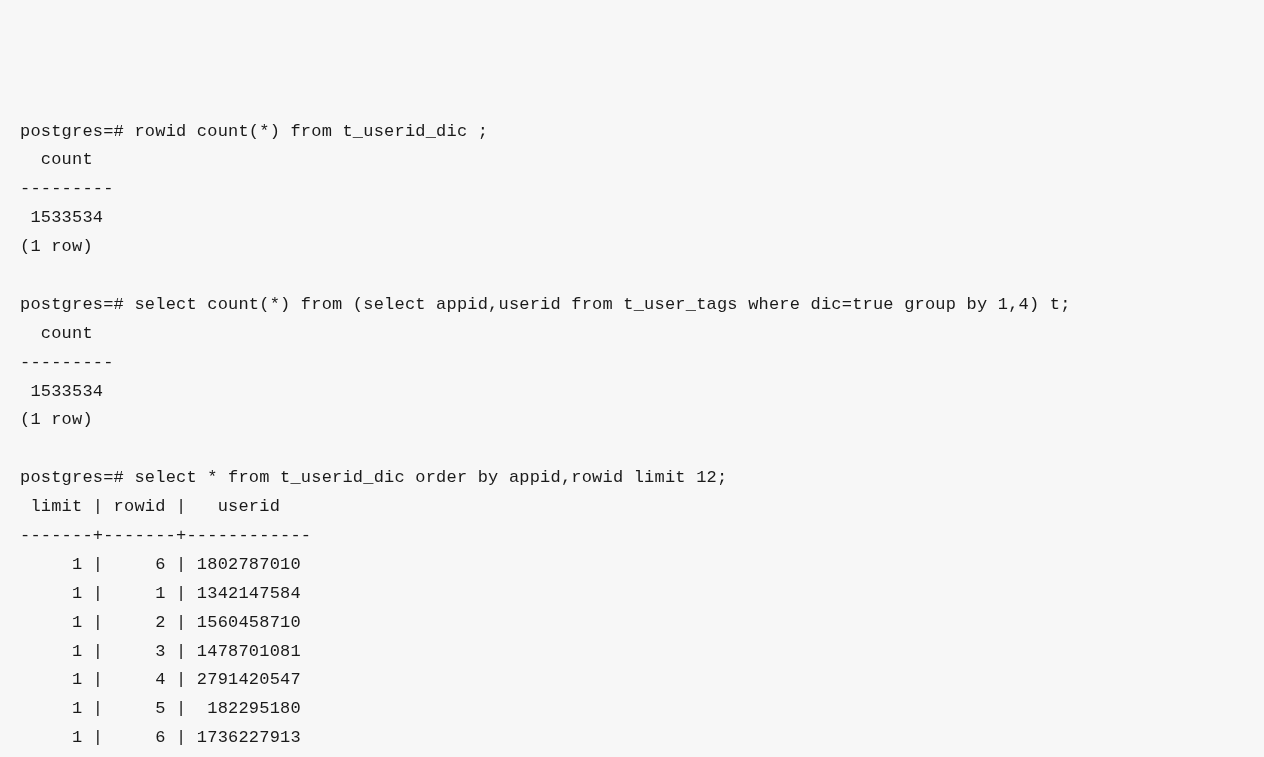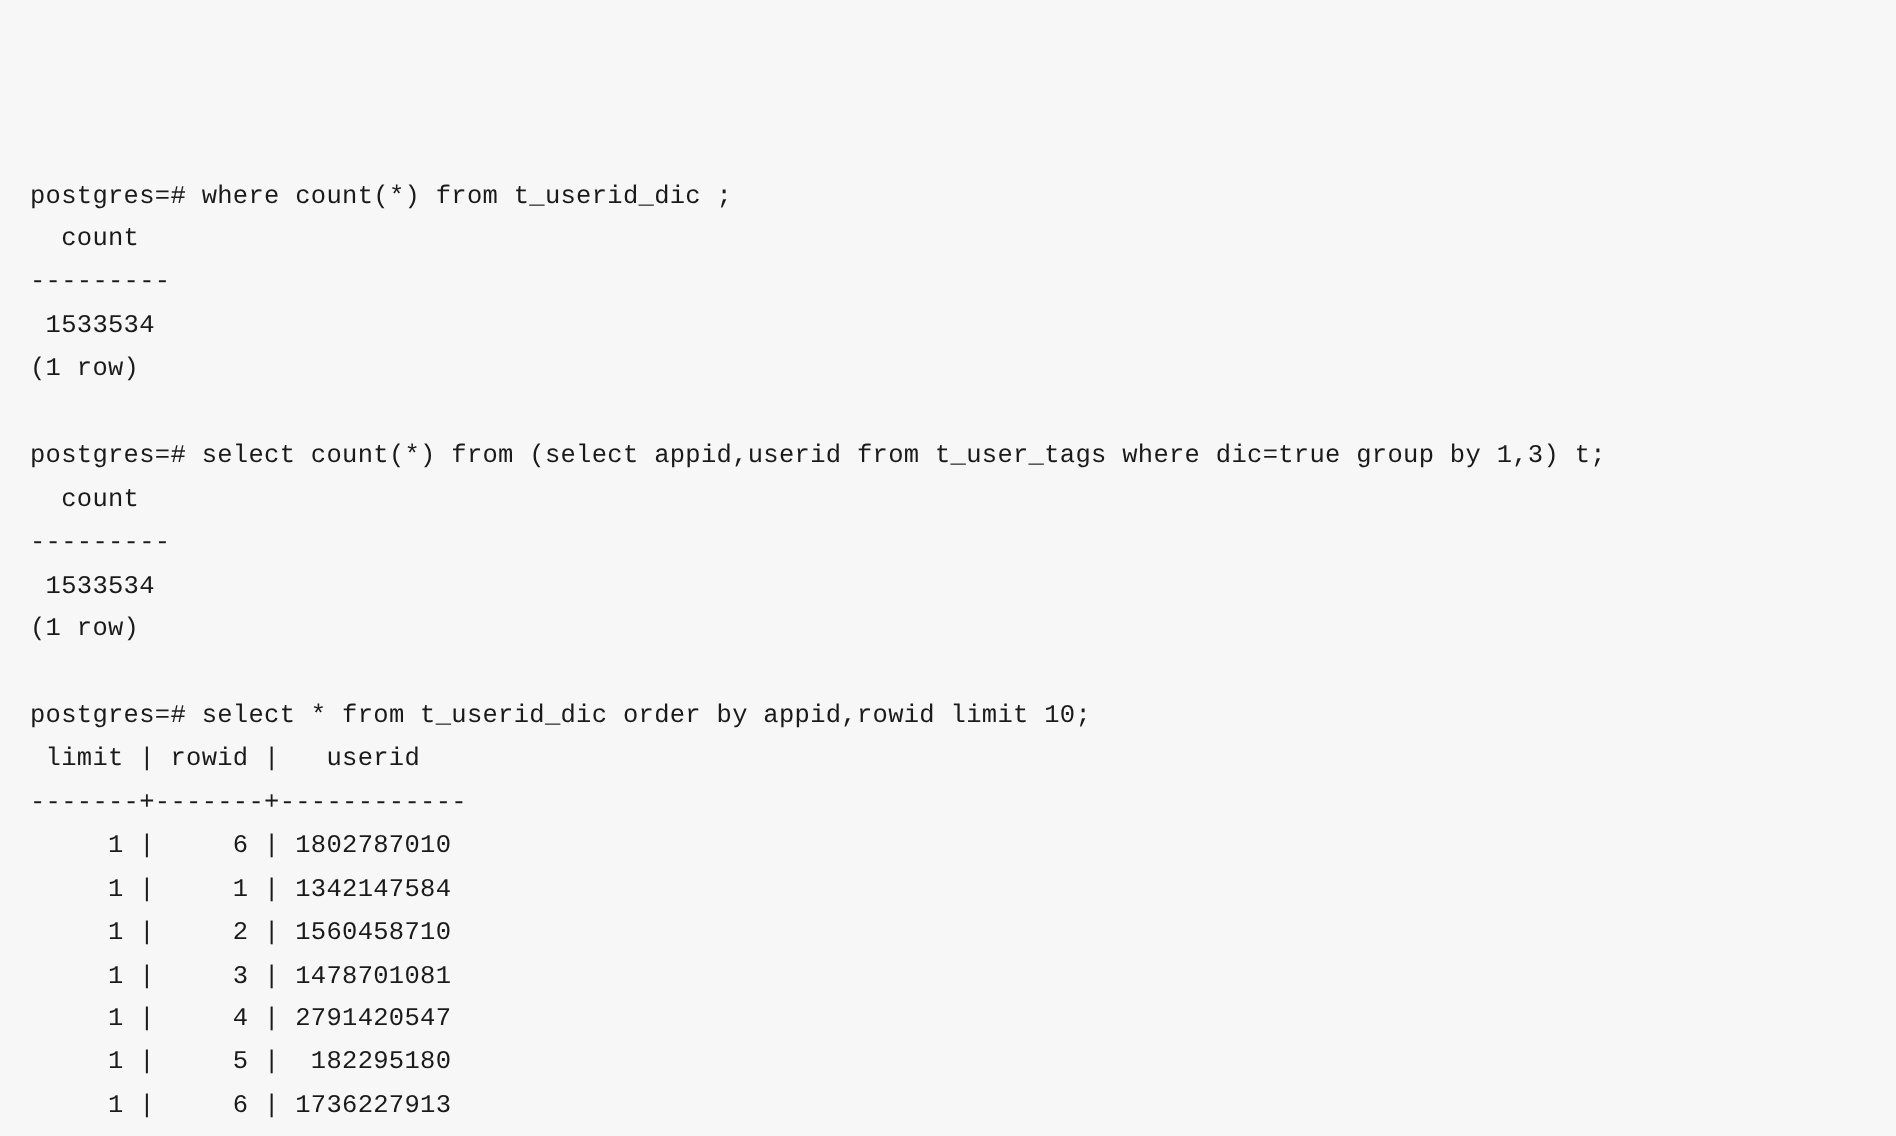--- a/index.html
+++ b/index.html
@@ -19,33 +19,33 @@
     }
     .terminal-output {
       font-family: inherit;
     }
   </style>
 </head>
 <body>
 
 
 
-<div class="terminal-output"><span>postgres=#</span> <span>where count(*) from t_userid_dic ;</span>
+<div class="terminal-output"><span>postgres=#</span> <span>rowid count(*) from t_userid_dic ;</span>
 <span>  count  </span>
 <span>---------</span>
 <span> 1533534</span>
 <span>(1 row)</span>
 
-<span>postgres=#</span> <span>select count(*) from (select appid,userid from t_user_tags where dic=true group by 1,3) t;</span>
+<span>postgres=#</span> <span>select count(*) from (select appid,userid from t_user_tags where dic=true group by 1,4) t;</span>
 <span>  count  </span>
 <span>---------</span>
 <span> 1533534</span>
 <span>(1 row)</span>
 
-<span>postgres=#</span> <span>select * from t_userid_dic order by appid,rowid limit 10;</span>
+<span>postgres=#</span> <span>select * from t_userid_dic order by appid,rowid limit 12;</span>
 <span> limit | rowid |   userid   </span>
 <span>-------+-------+------------</span>
 <span>     1 |     6 | 1802787010</span>
 <span>     1 |     1 | 1342147584</span>
 <span>     1 |     2 | 1560458710</span>
 <span>     1 |     3 | 1478701081</span>
 <span>     1 |     4 | 2791420547</span>
 <span>     1 |     5 |  182295180</span>
 <span>     1 |     6 | 1736227913</span>
 

